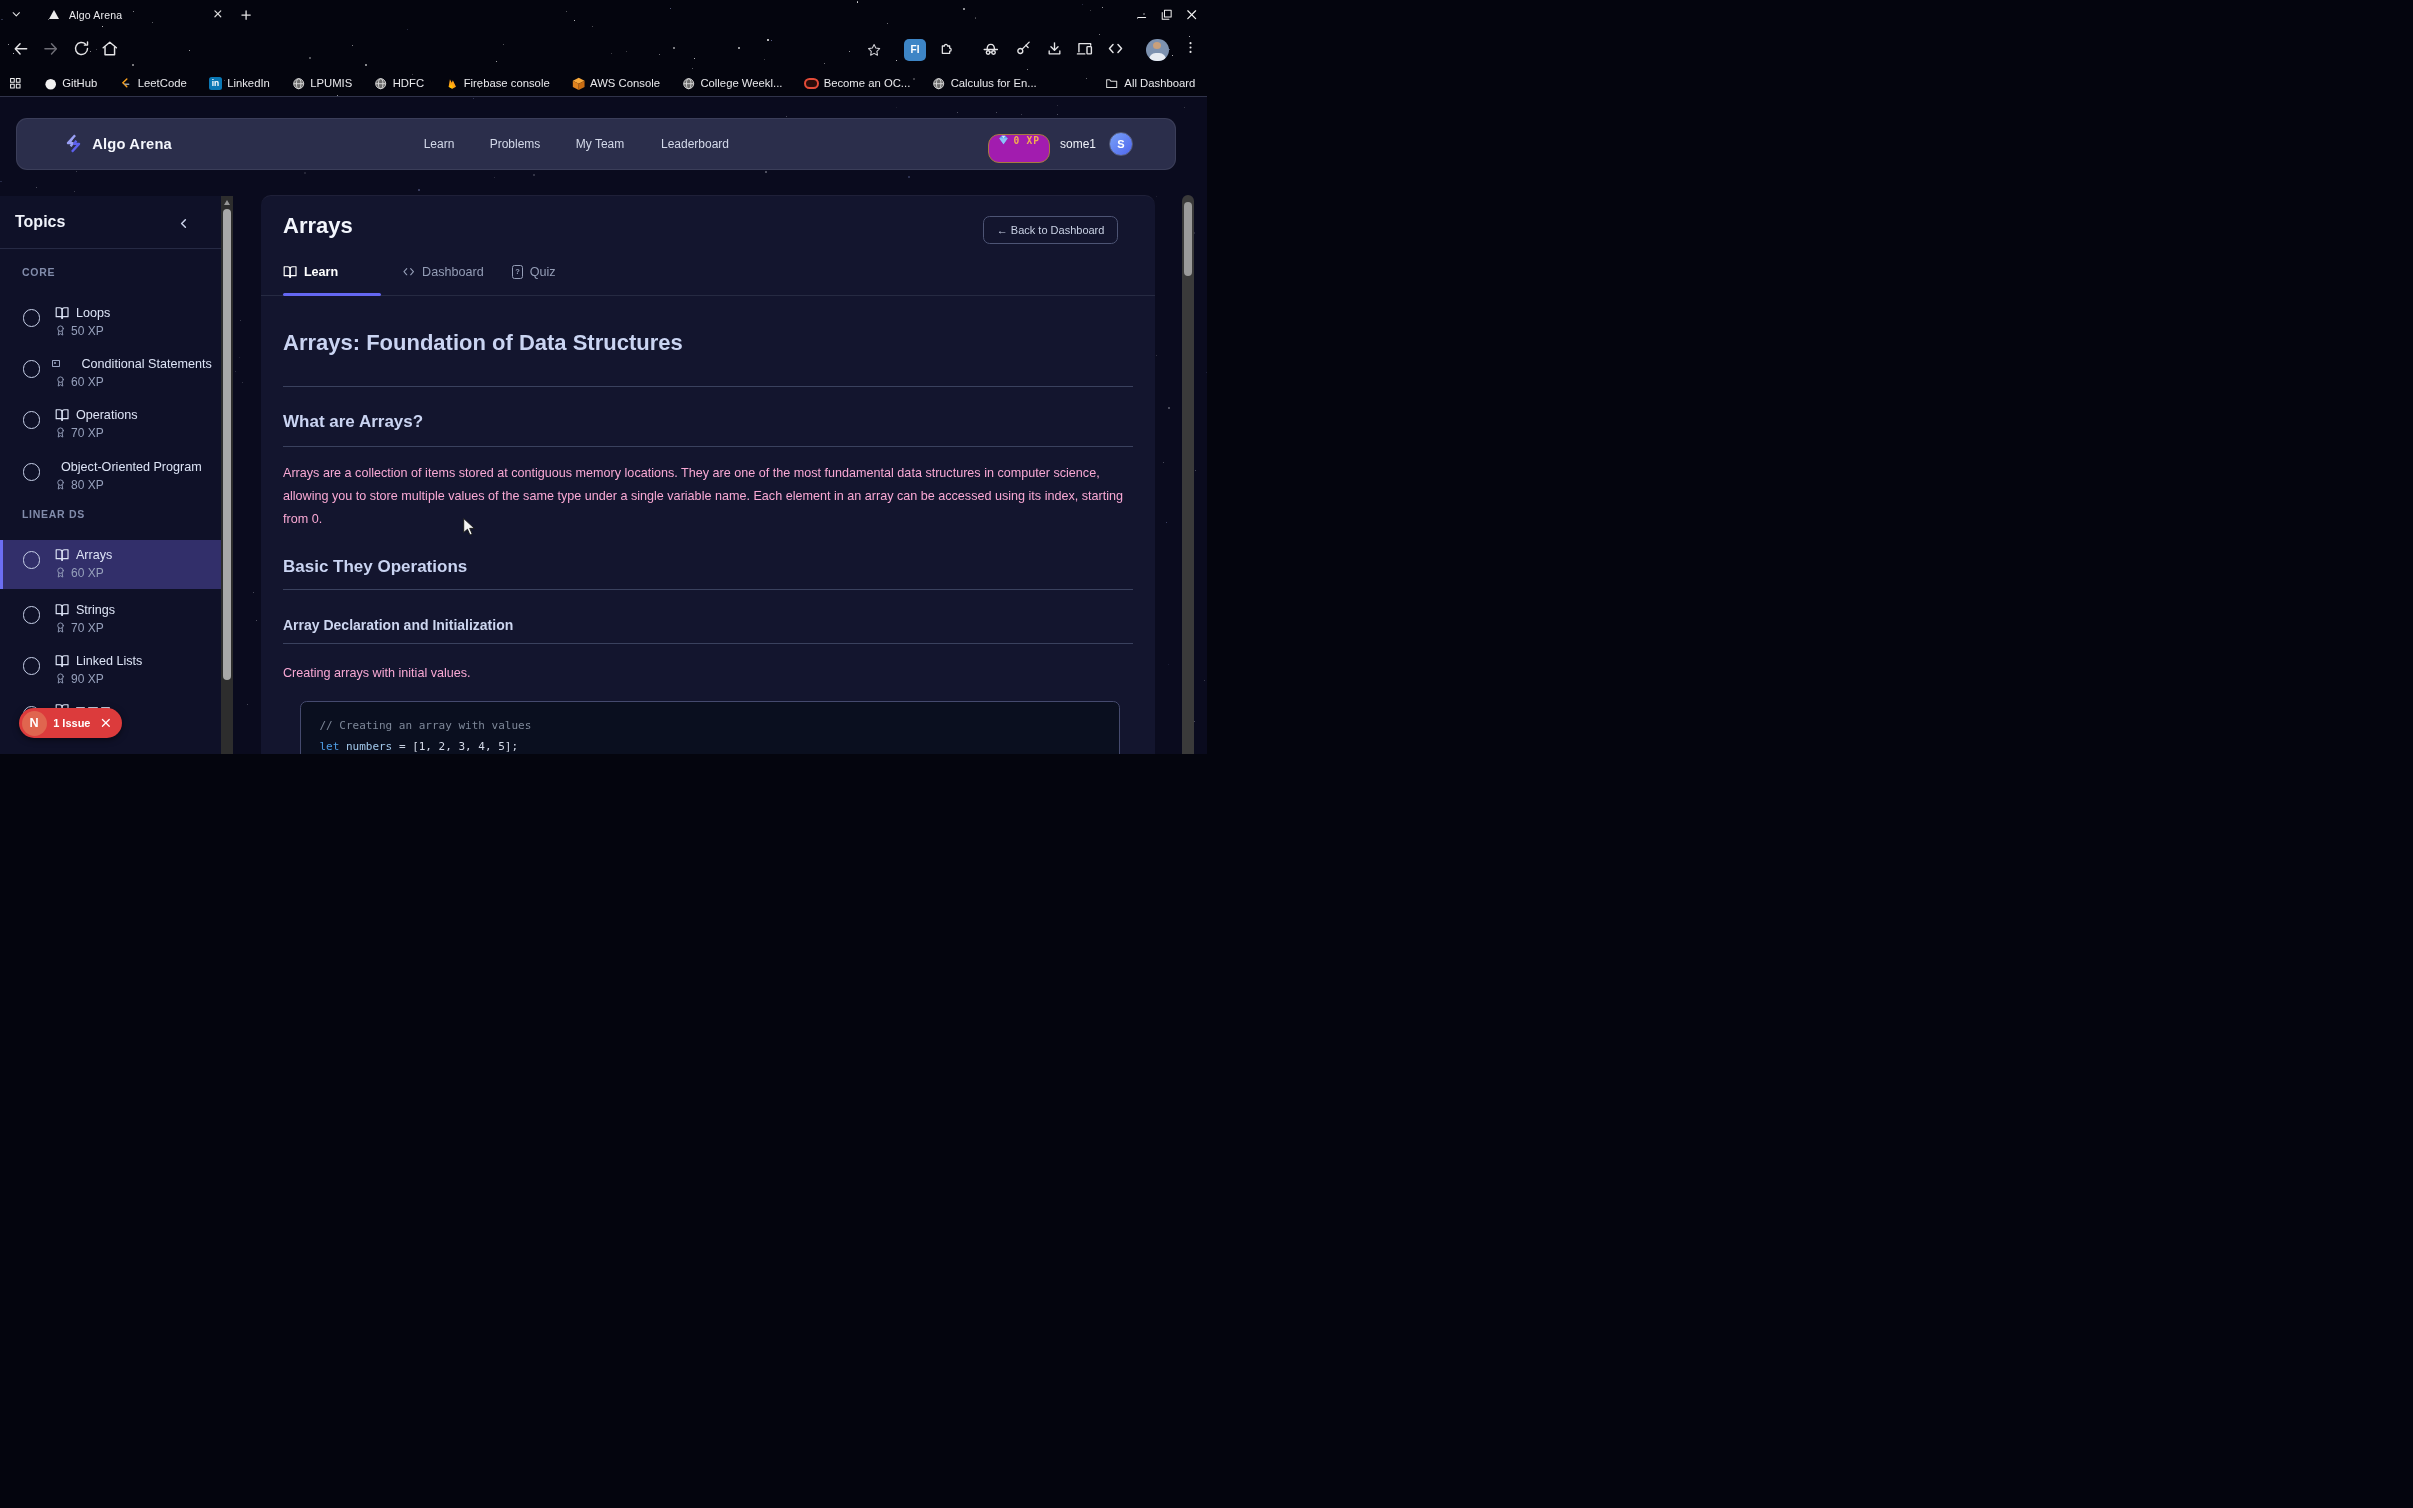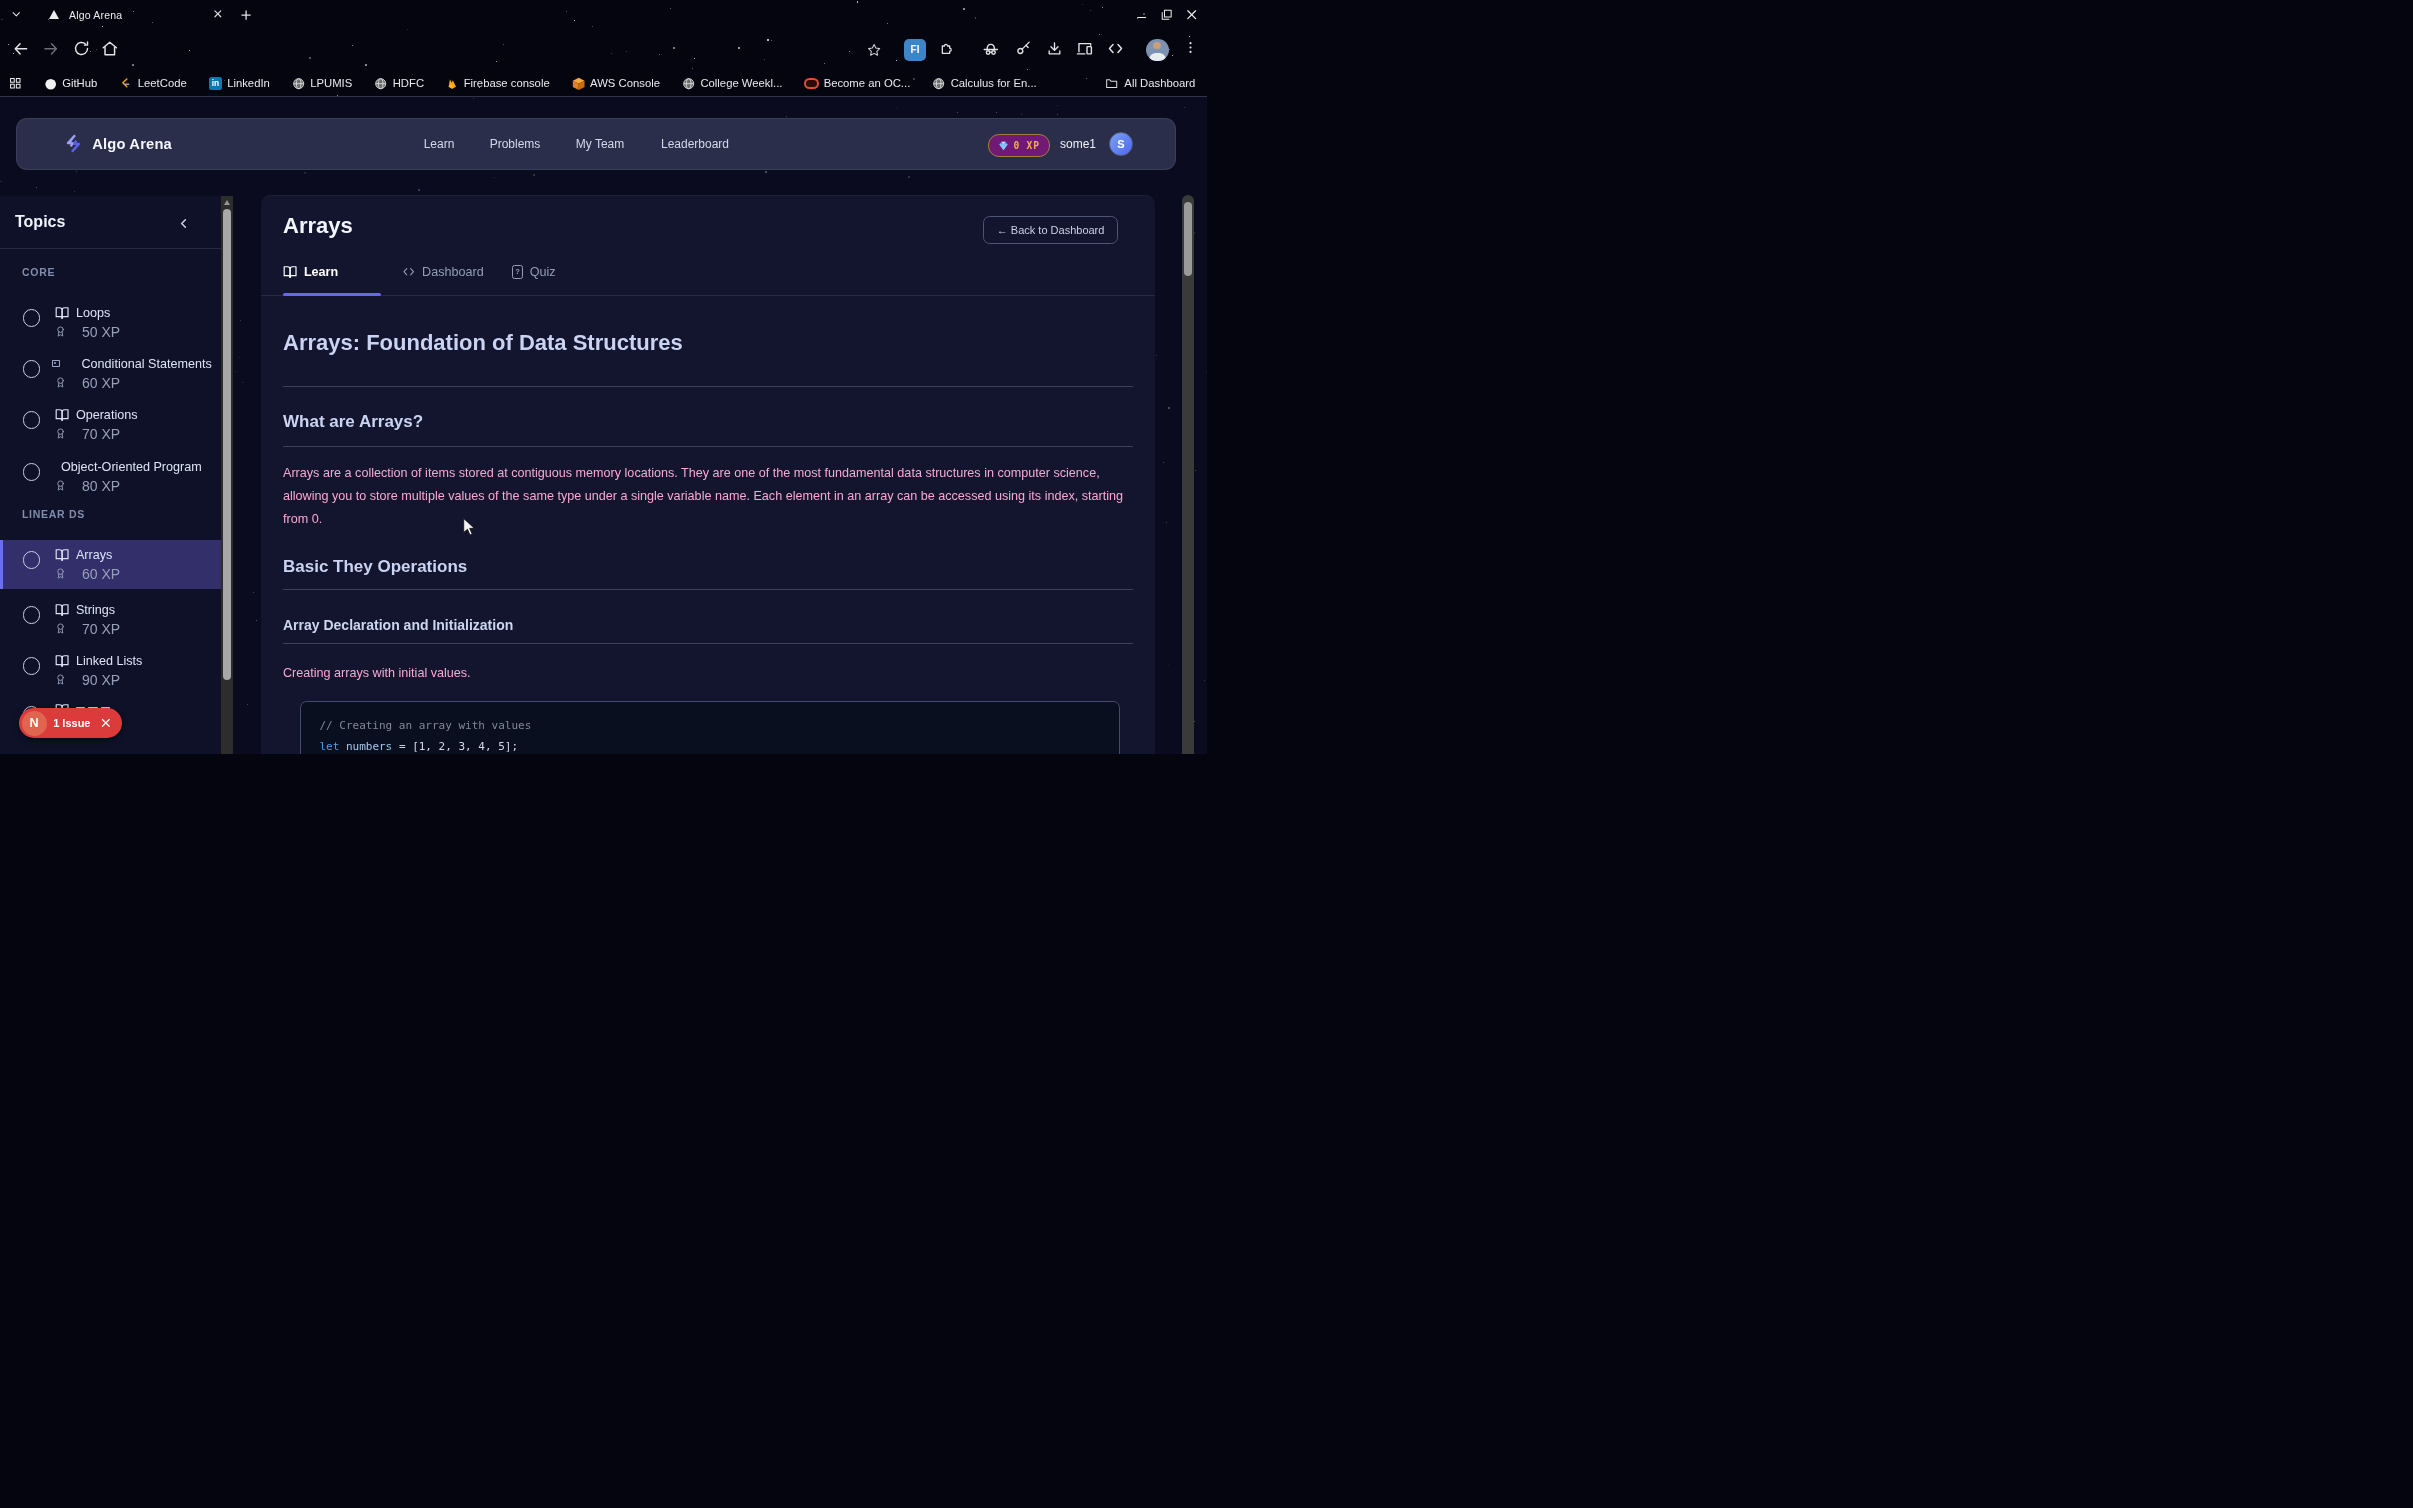--- a/index.html
+++ b/index.html
@@ -43,22 +43,22 @@
   .bm-in::after{content:"in";position:absolute;inset:0;color:#fff;font:700 8.4px/12.6px "Liberation Sans",sans-serif;text-align:center}
   .bm-oc{width:14.2px;height:11px;border:2.5px solid #e24b38;border-radius:5.9px;background:#2a0c0a}
   .bm-right{position:absolute;right:11.7px;display:flex;align-items:center;gap:5.9px;font-size:11.3px;color:#e9e9ec}
 
   
   .appbar{position:absolute;left:16px;top:118px;width:1160px;height:52px;border-radius:11px;background:#2b2e4b;
     border:0.8px solid rgba(255,255,255,.08);z-index:2}
   .brand{position:absolute;left:47px;top:15px;display:flex;align-items:center;gap:9.2px}
   .brand-name{font-size:14.7px;font-weight:700;color:#f4f6fc;letter-spacing:0.2px}
   .nav-link{position:absolute;top:17.6px;transform:translateX(-50%);font-size:12px;color:#d3d9e9;cursor:pointer}
-  .xp-pill{position:absolute;left:971px;top:15px;width:62px;height:23px;border:1.3px solid #a97a3f;border-radius:11px;
-    background:#701a75;display:flex;align-items:center;justify-content:center;gap:4.2px}
+  .xp-pill{position:absolute;left:971px;top:15px;width:62px;height:29px;border:1.3px solid #a97a3f;border-radius:11px;
+    background:#a21caf;display:flex;align-items:flex-start;justify-content:center;gap:4.2px}
   .xp-text{font:700 9.6px "DejaVu Sans Mono",monospace;color:#f2b04e;letter-spacing:0.8px}
   .nb-user{position:absolute;left:1061px;top:18.4px;transform:translateX(-50%);font-size:12px;color:#eef1f8}
   .nb-avatar{position:absolute;left:1092px;top:13.4px;width:24px;height:24px;border-radius:50%;
     background:linear-gradient(135deg,#79a2f8,#4f66ee);border:1.7px solid #565d7c;display:grid;place-items:center;
     color:#fff;font-weight:700;font-size:11px}
 
   
   .sidebar{position:absolute;left:0;top:196px;bottom:0;width:221px;background:#0f1128;z-index:2}
   .sb-title{position:absolute;left:15px;top:17px;font-size:16px;font-weight:700;color:#f0f3fb}
   .sb-collapse{position:absolute;left:176px;top:20px;color:#ccd4ec;cursor:pointer}
@@ -67,21 +67,21 @@
   .topic{position:absolute;left:0;width:221px;height:49px;padding:7.5px 0 0 0;cursor:pointer}
   .topic.active{background:#322f6a}
   .topic.active::before{content:"";position:absolute;left:0;top:0;bottom:0;width:3.4px;background:#6c6ef2}
   .t-circle{position:absolute;left:22.6px;top:11px;width:17.6px;height:17.6px;border:1.7px solid #c7d0e8;border-radius:50%}
   .t-main{margin-left:55px;display:flex;align-items:center;gap:6.7px;color:#dde4f6;font-size:12.6px}
   .t-main .name{white-space:nowrap}
   .t-main.noicon{margin-left:61px}
   .clipname{display:inline-block;max-width:144px;overflow:hidden}
   .mini{width:7.5px;height:7.5px;border:1.3px solid #9aa4c2;border-radius:0.8px;position:relative;flex:none}
   .mini::after{content:"";position:absolute;left:1.3px;top:1.3px;width:2.1px;height:2.1px;background:#9aa4c2;border-radius:50%}
-  .t-xp{margin-left:55px;margin-top:4.2px;display:flex;align-items:center;gap:16px;color:#96a0bb;font-size:14px}
+  .t-xp{margin-left:55px;margin-top:4.2px;display:flex;align-items:center;gap:5px;color:#96a0bb;font-size:12px}
   .sliver{display:inline-block;width:9.2px;height:6.7px;background:#cdd5e6;border-radius:0.8px;margin-right:3.4px;margin-top:4.2px}
 
   
   .sb-track{position:absolute;left:221px;top:196px;bottom:0;width:11.7px;background:#2d2d2d;z-index:3}
   .sb-up{position:absolute;left:2.5px;top:4.2px;width:0;height:0;border-left:3.4px solid transparent;border-right:3.4px solid transparent;border-bottom:5.9px solid #969696}
   .sb-thumb{position:absolute;left:1.7px;top:13.4px;width:8.4px;height:471px;background:#a8a8a8;border-radius:4.2px}
 
   
   .maincard{position:absolute;left:261px;top:195px;right:52px;bottom:0;background:#13152e;
     border-radius:10px 10px 0 0;border-top:0.8px solid rgba(255,255,255,.05);overflow:hidden;z-index:2}

